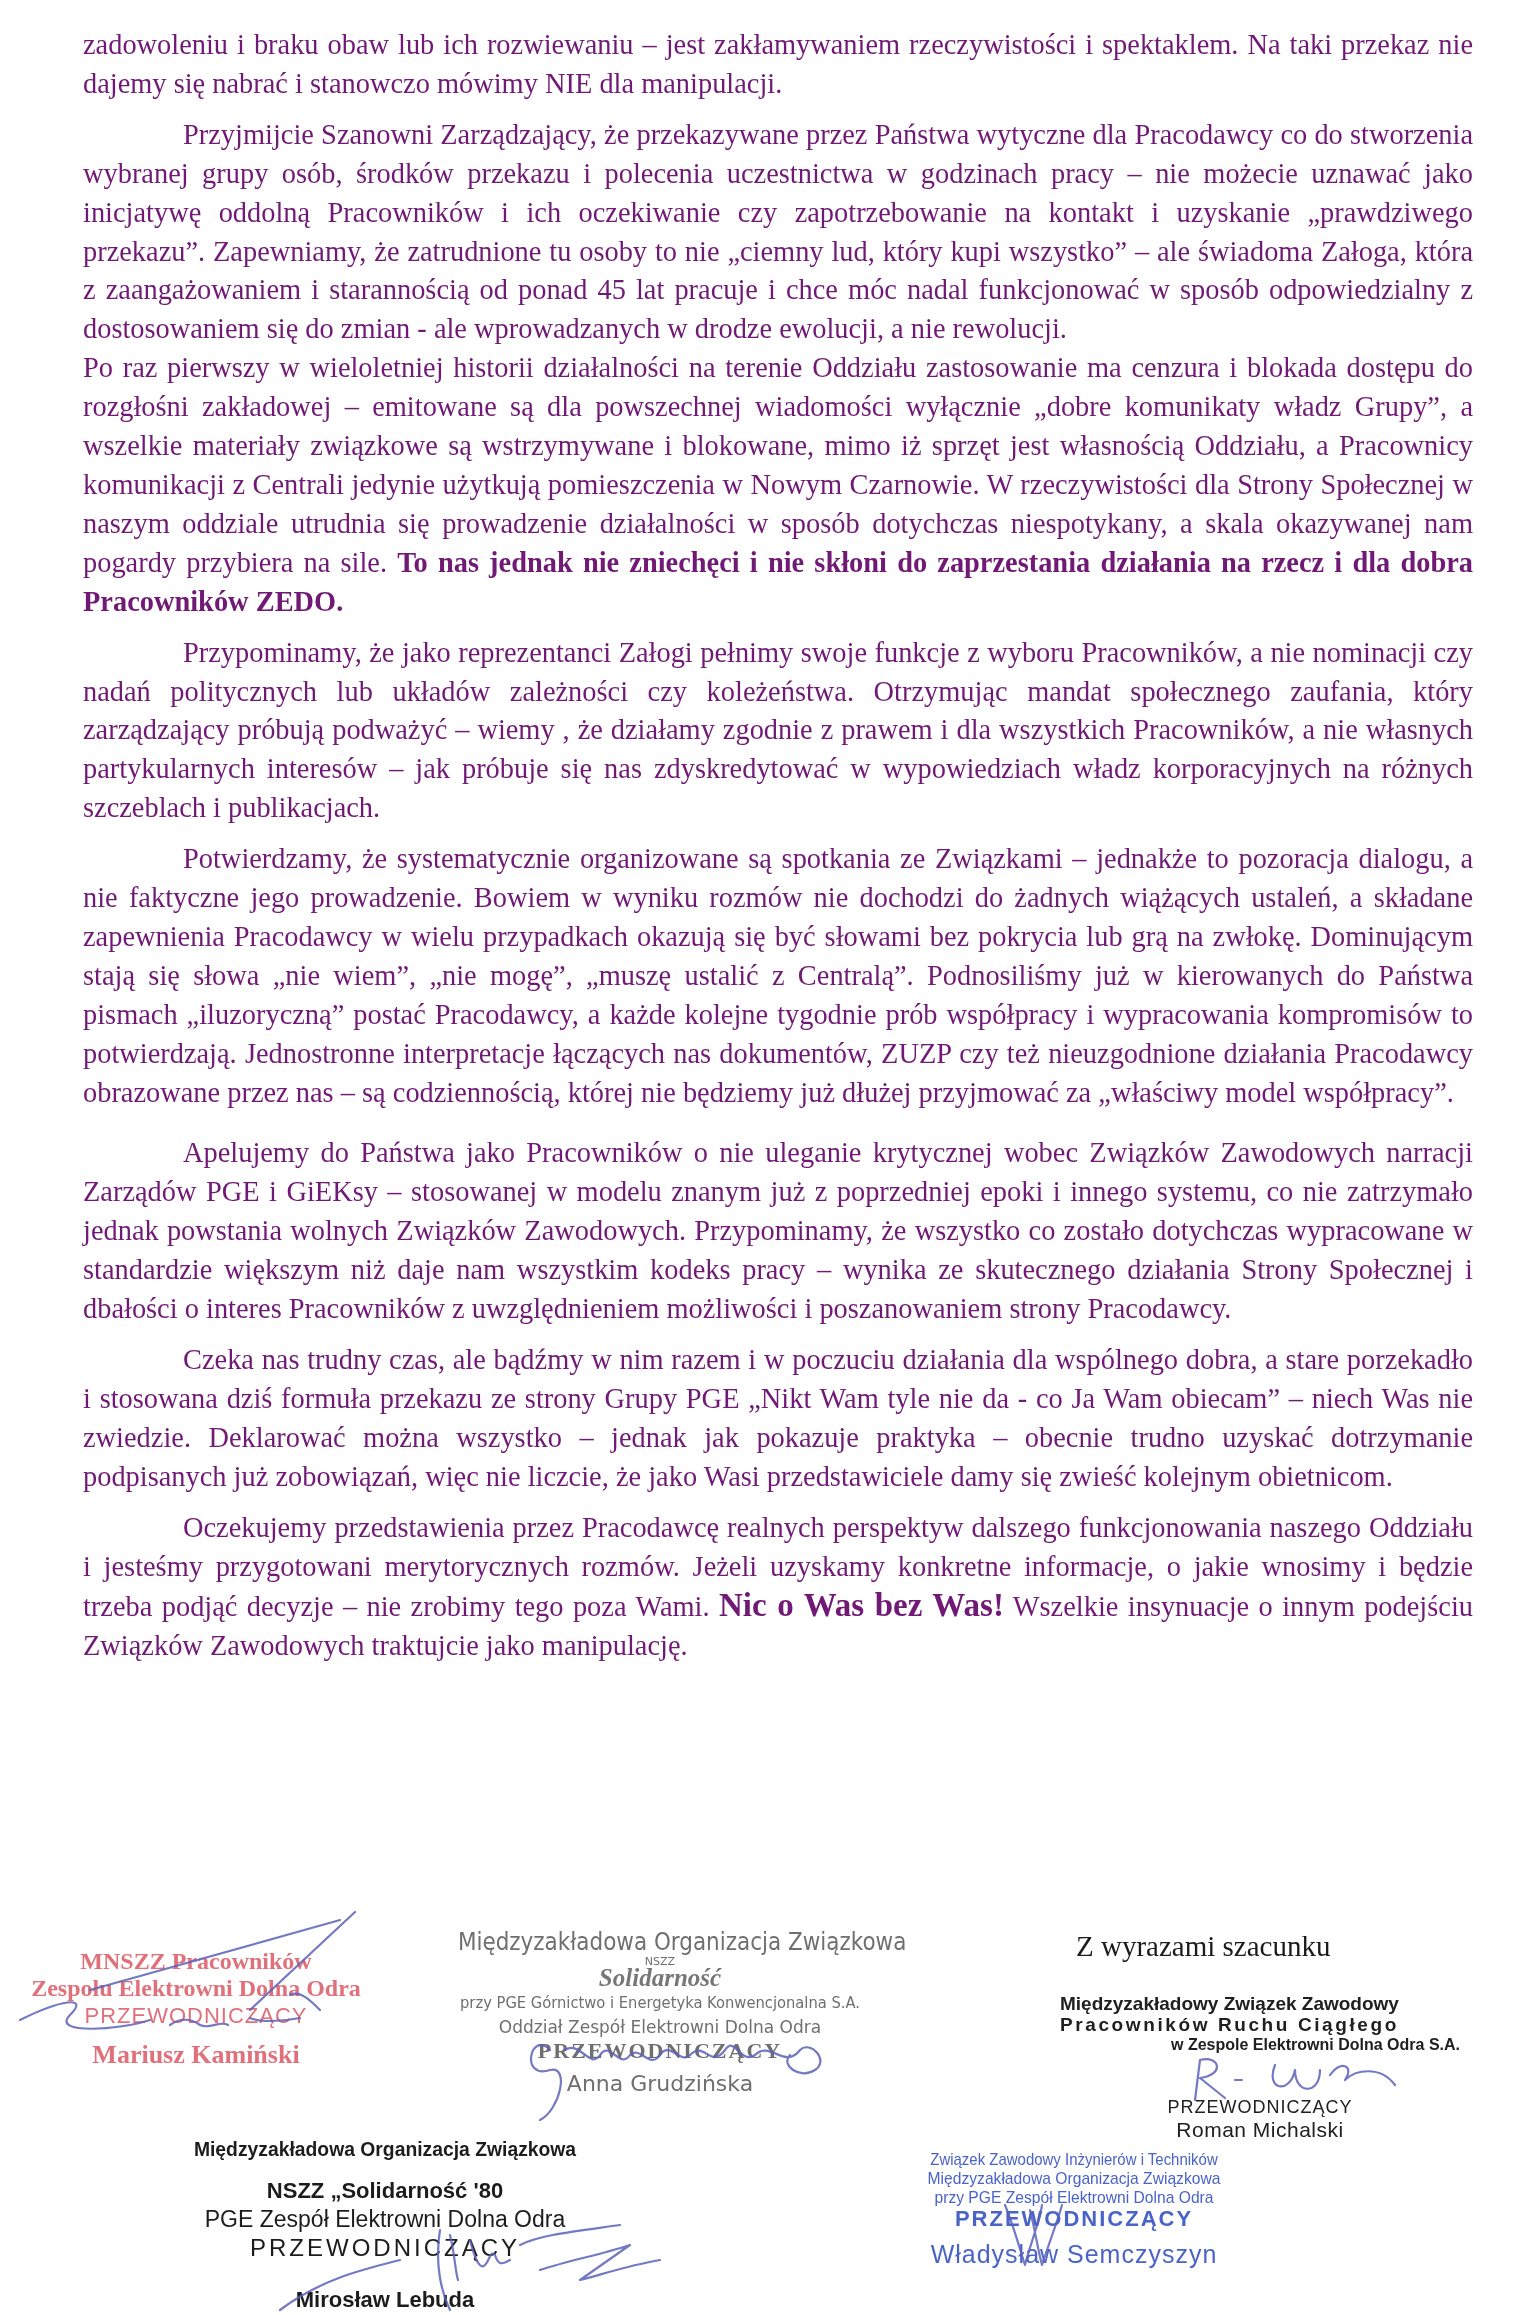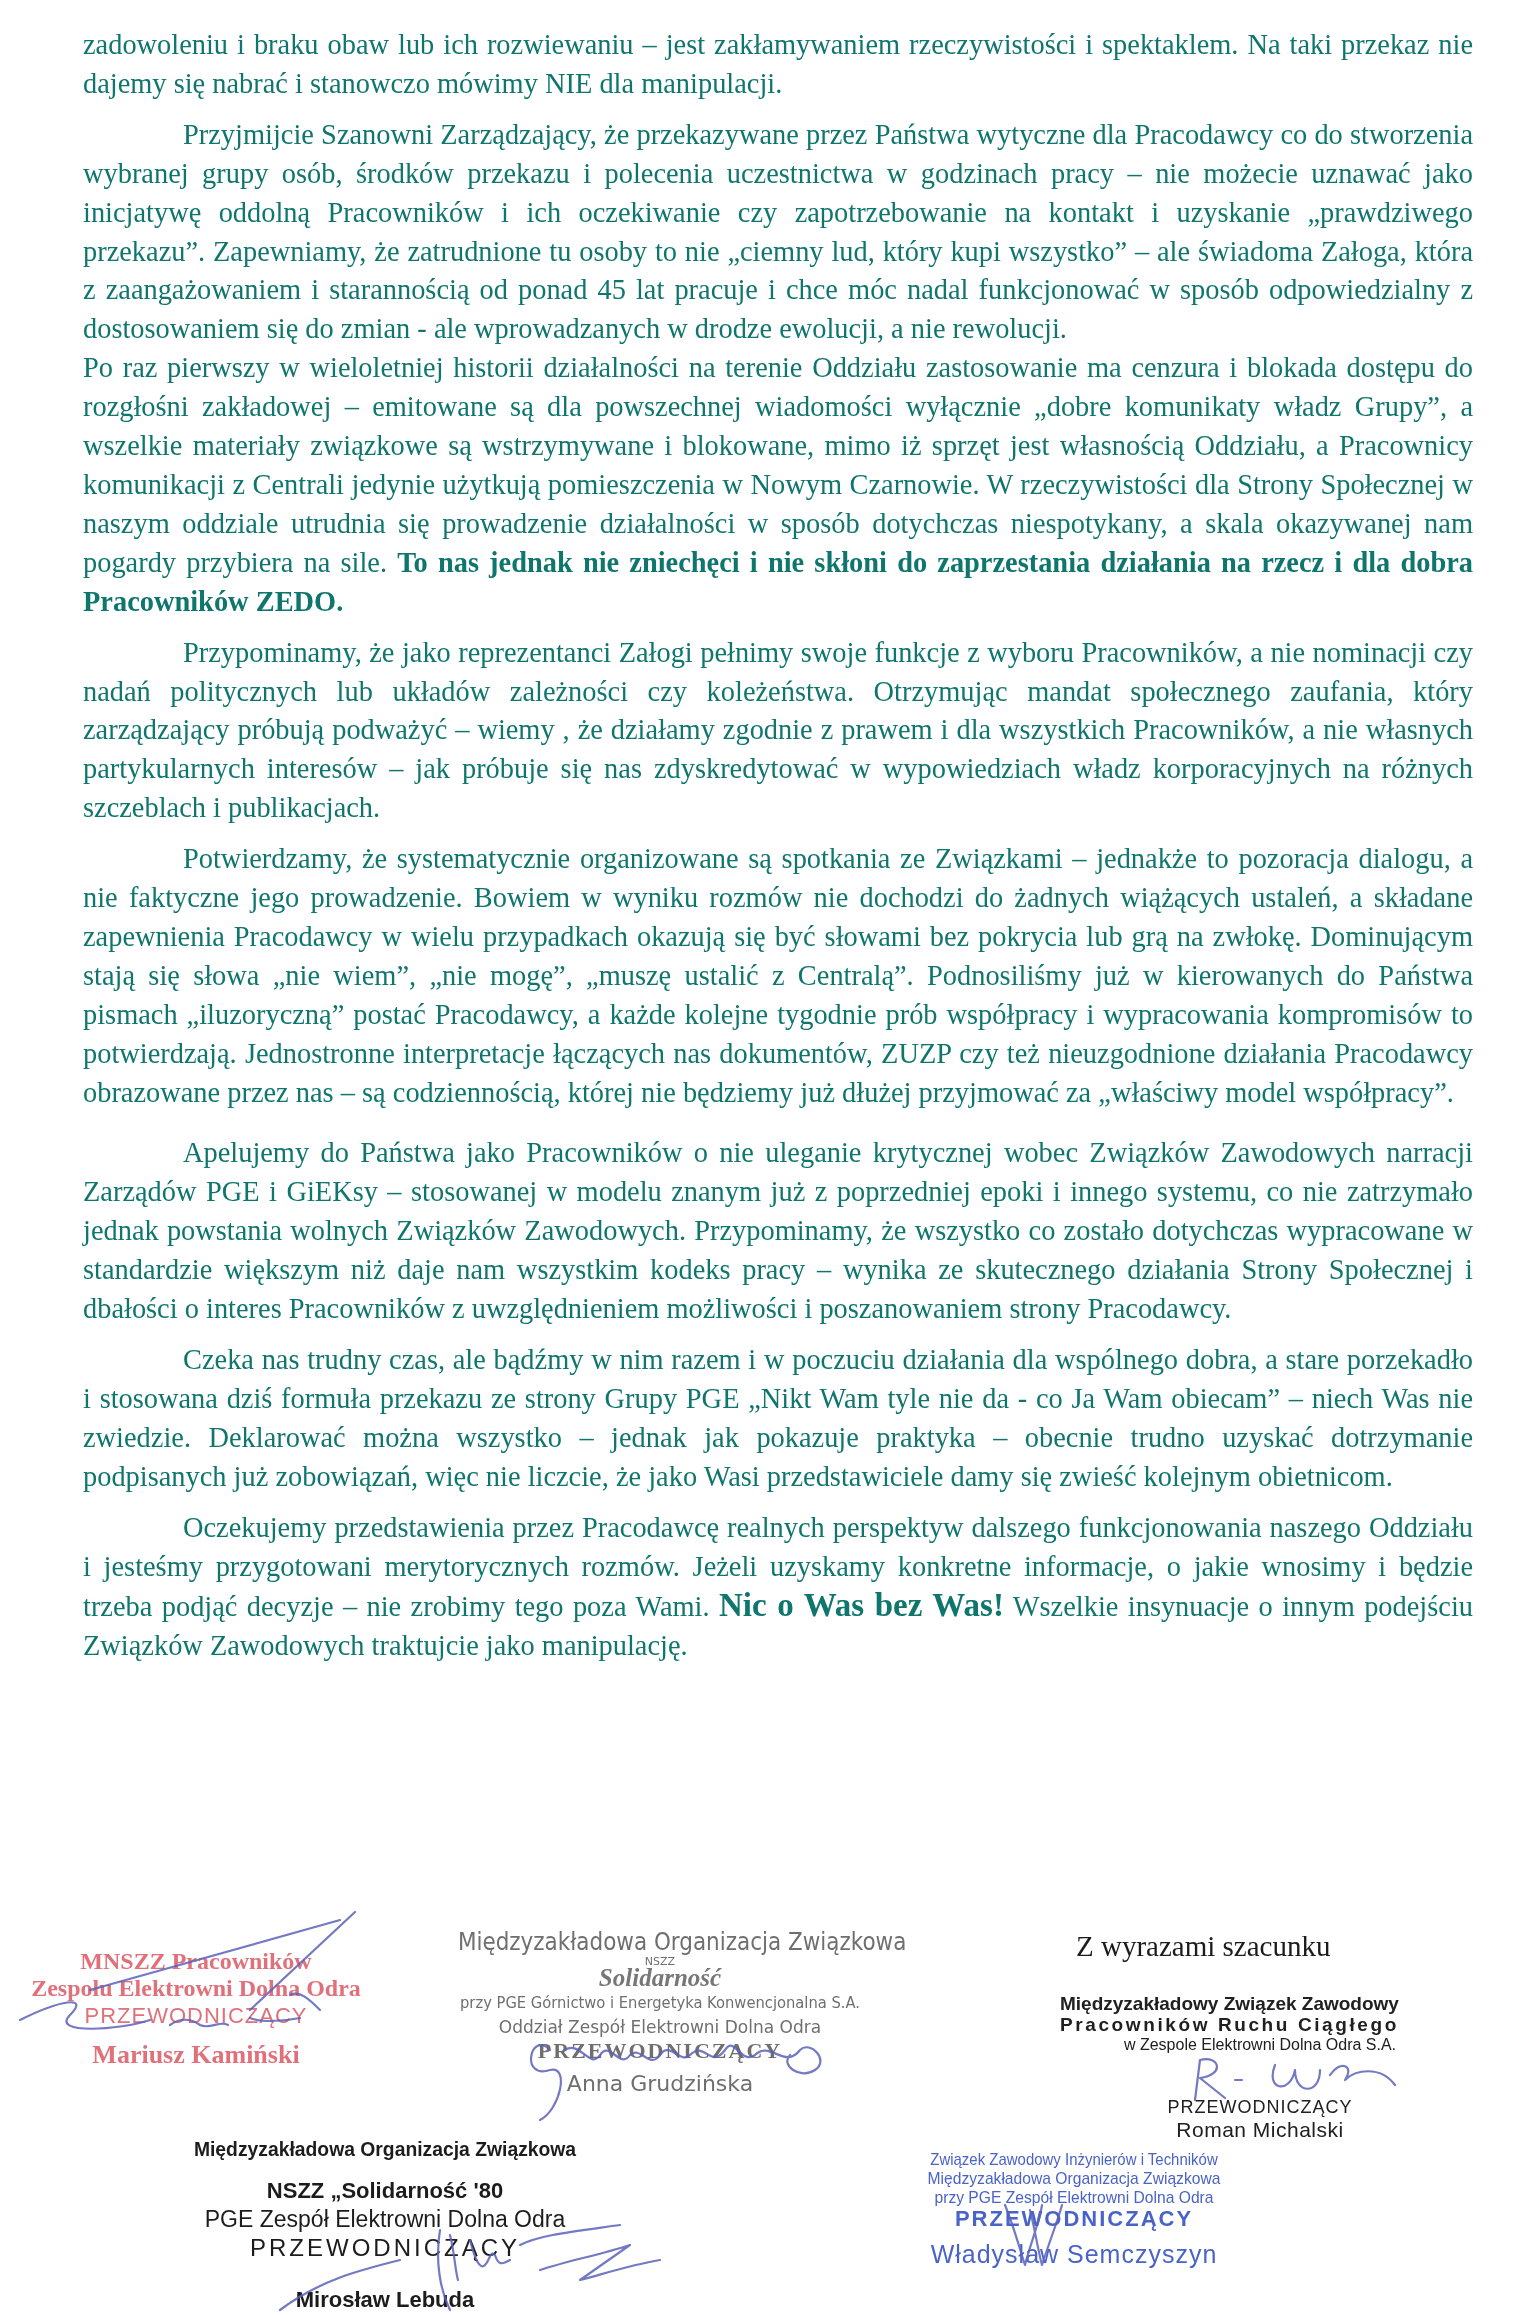--- a/index.html
+++ b/index.html
@@ -1,20 +1,20 @@
 <!DOCTYPE html>
 <html><head>
 <meta charset="utf-8">
 <style>
   html, body { margin: 0; padding: 0; background: #ffffff; }
   body { width: 1530px; height: 2315px; position: relative; overflow: hidden; }
   .page {
     position: absolute; left: 83px; top: 26px; width: 1390px;
     font-family: "Liberation Serif", "DejaVu Serif", serif;
-    font-size: 28.4px; line-height: 38.9px; color: #0f766e;
+    font-size: 28.4px; line-height: 38.9px; color: #701a75;
     text-align: justify;
   }
   .page p { margin: 0; }
   .page p.indent { text-indent: 100px; }
   .page p.gap { margin-top: 12px; }
   .page p.last-left { text-align-last: left; }
   .page b { font-weight: bold; }
   .page .big-bold { font-size: 33px; font-weight: bold; }
   .closing {
     position: absolute; left: 1076px; top: 1930px;
@@ -40,21 +40,21 @@
   .stamp-grey .l4 { font-size: 16px; transform: scaleX(0.92); margin-top: 2px; }
   .stamp-grey .l5 { font-size: 17px; margin-top: 6px; }
   .stamp-grey .l6 { font-family: "Liberation Serif", serif; font-size: 22px; font-weight: bold; letter-spacing: 2px; margin-top: 2px; }
   .stamp-grey .l7 { font-size: 22px; margin-top: 8px; }
 
   
   .stamp-black { left: 1060px; top: 1993px; width: 400px; color: #202020;
     font-family: "Liberation Sans", sans-serif; }
   .stamp-black .l1 { font-size: 19px; font-weight: bold; text-align: left; }
   .stamp-black .l2 { font-size: 19px; font-weight: bold; letter-spacing: 2.6px; text-align: left; }
-  .stamp-black .l3 { font-size: 16px; font-weight: normal; text-align: center; }
+  .stamp-black .l3 { font-size: 16px; font-weight: bold; text-align: right; }
   .stamp-black .l4 { font-size: 18px; letter-spacing: 1px; margin-top: 44px; }
   .stamp-black .l5 { font-size: 21px; letter-spacing: 0.5px; }
 
   
   .stamp-black2 { left: 150px; top: 2137px; width: 470px; color: #1c1c1c;
     font-family: "Liberation Sans", sans-serif; }
   .stamp-black2 .l1 { font-size: 21px; font-weight: bold; transform: scaleX(0.92); }
   .stamp-black2 .l2 { font-size: 22px; font-weight: bold; margin-top: 18px; }
   .stamp-black2 .l3 { font-size: 23px; margin-top: 4px; }
   .stamp-black2 .l4 { font-size: 24px; letter-spacing: 3px; margin-top: 2px; }

